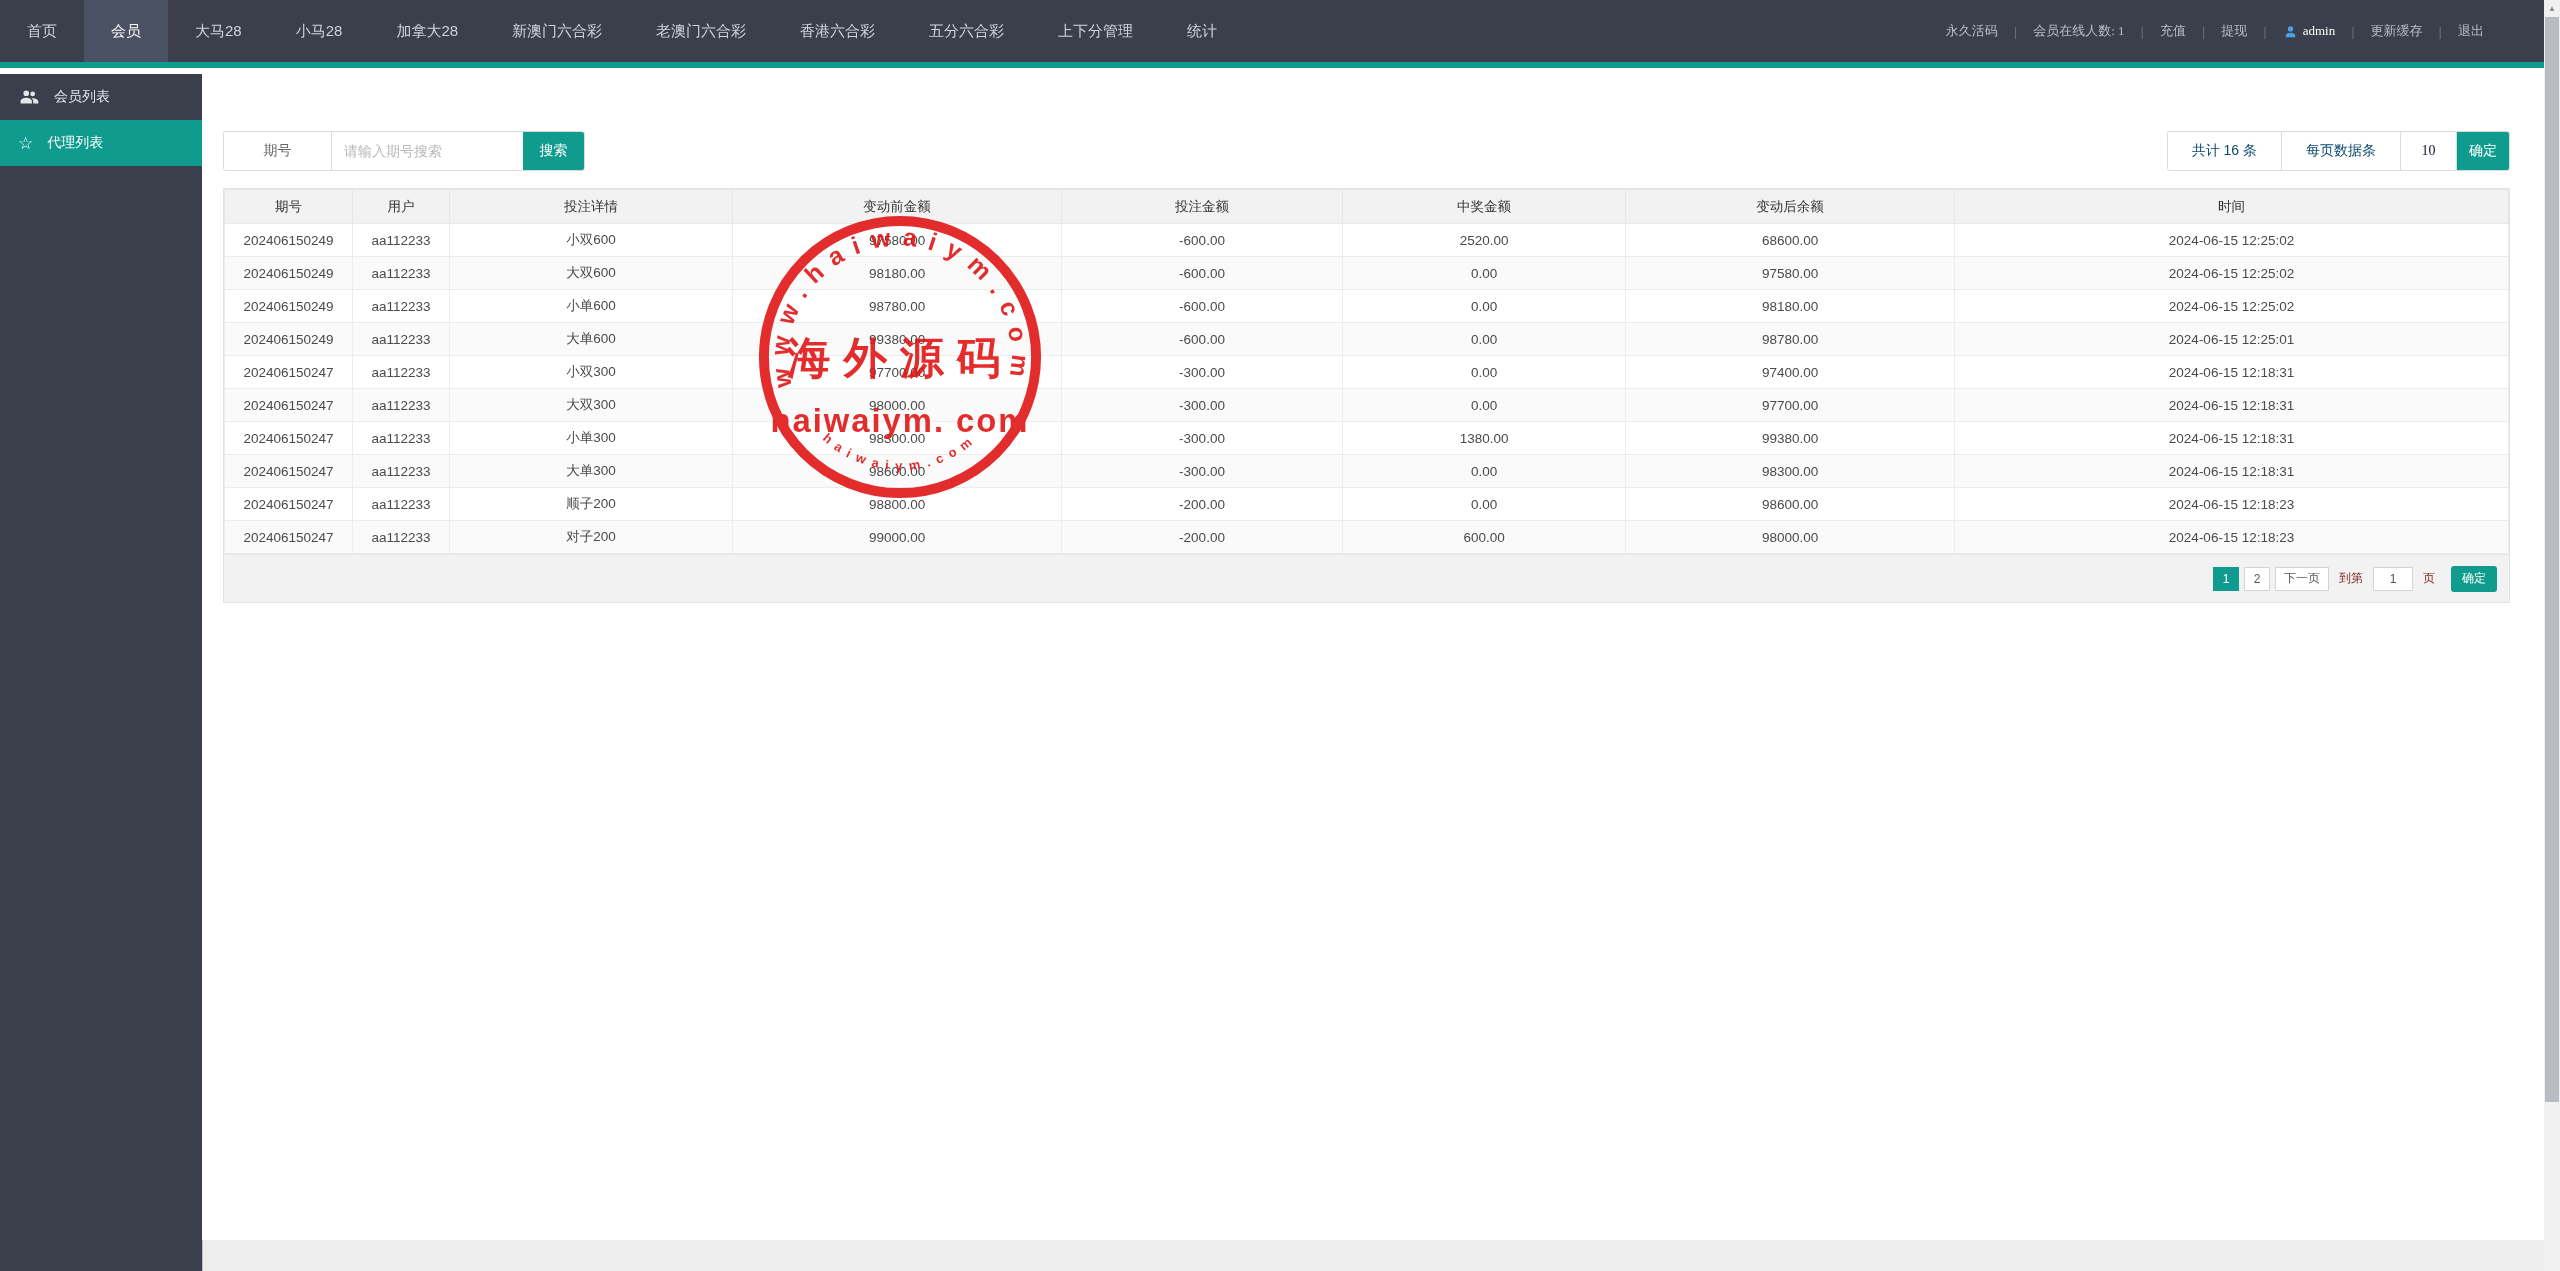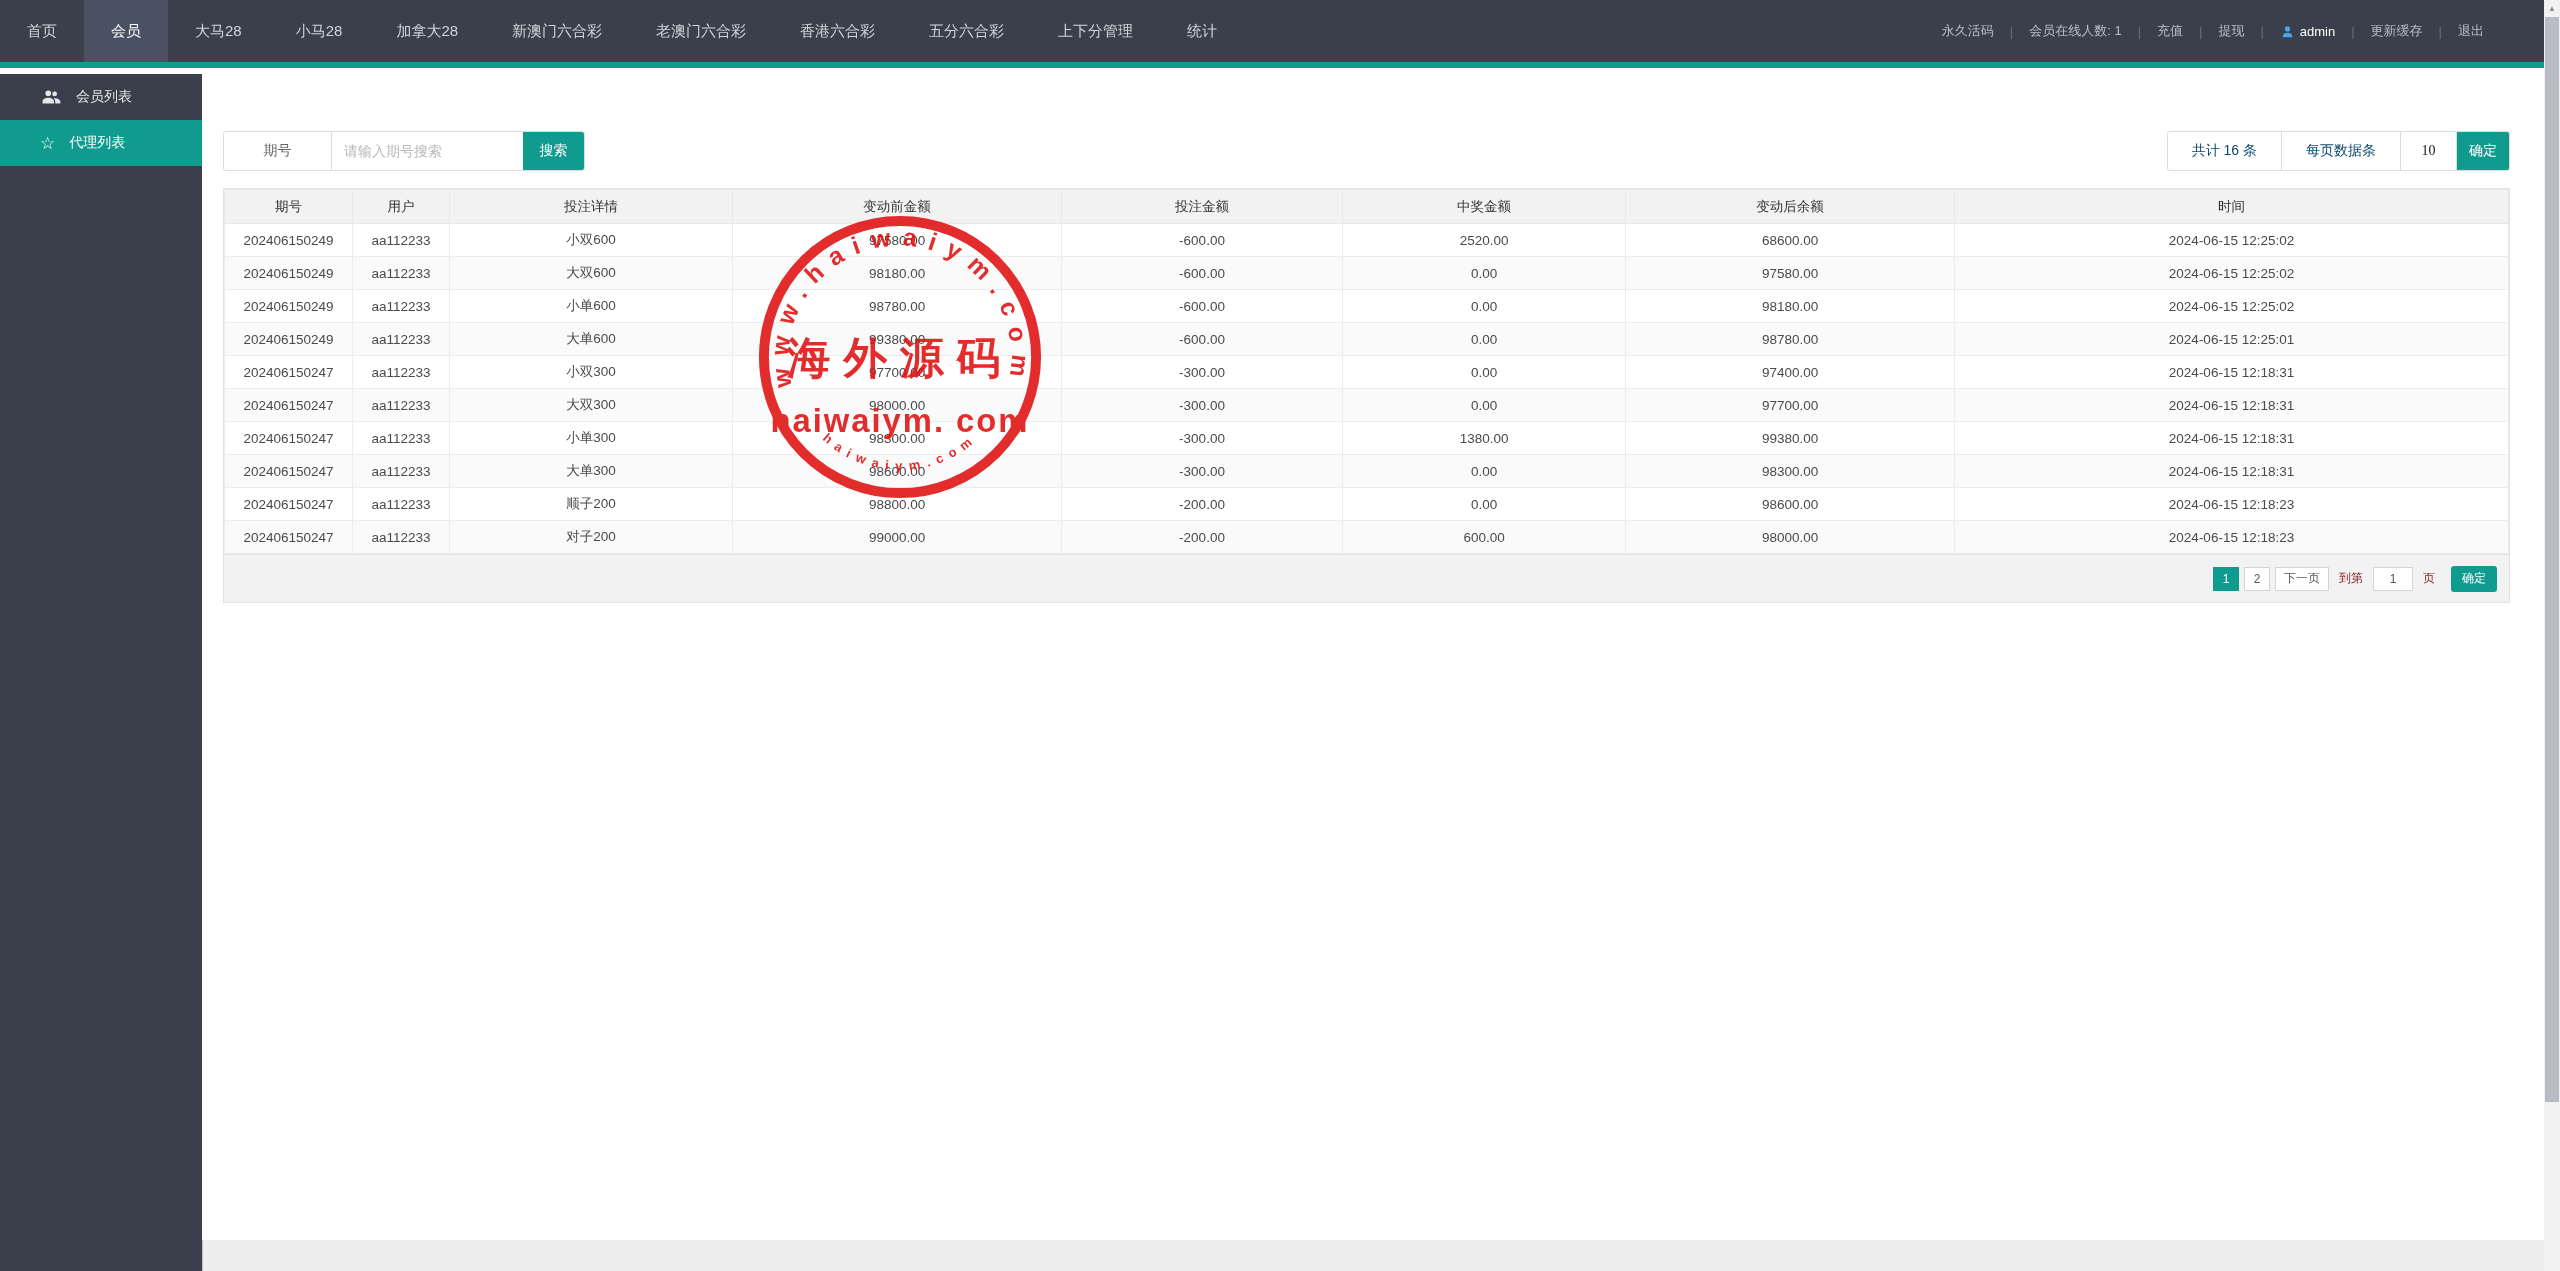--- a/index.html
+++ b/index.html
@@ -10,29 +10,29 @@
   
   #topbar { position:absolute; left:0; top:0; width:2560px; height:68px;
     background:var(--topbar_bg); border-bottom:6px solid var(--accent);
     display:flex; align-items:stretch; z-index:3; }
   #topnav-left { display:flex; align-items:stretch; }
   .nav-item { display:flex; align-items:center; padding:0 27px; color:#cfd3da;
     font-size:15px; cursor:pointer; }
   .nav-item.active { background:var(--nav_active_bg); color:#fff; }
   #topnav-right { margin-left:auto; display:flex; align-items:center;
     padding-right:60px; font-size:13px; color:#b9bec7; }
-  #topnav-right .r-item { padding:0 16px; cursor:pointer; display:flex; align-items:flex-end; gap:5px; }
+  #topnav-right .r-item { padding:0 16px; cursor:pointer; display:flex; align-items:flex-end; gap:5px;font-family:Liberation Serif, serif; }
   #topnav-right .sep { color:#686f7c; }
   .user-ic { width:15px; height:15px; fill:#4aa3e8; }
 
   
   #sidebar { position:absolute; left:0; top:74px; width:202px; height:1197px;
     background:var(--topbar_bg); z-index:2; }
   .side-item { height:46px; display:flex; align-items:center; gap:14px;
-    padding-left:40px; color:#e3e5e9; font-size:14px; cursor:pointer; }
+    padding-left:18px; color:#e3e5e9; font-size:14px; cursor:pointer; }
   .side-item.active { background:var(--accent); color:#fff; }
   .side-item svg { width:22px; height:22px; fill:#e3e5e9; }
   .side-item .star { font-size:17px; line-height:1; }
 
   
   #content { position:absolute; left:202px; top:74px; width:2358px; height:1197px; background:#fff; }
 
   .toolbar-left { position:absolute; left:21px; top:57px; height:40px; display:flex;
     border:1px solid #dcdcdc; border-radius:3px; background:#fff; }
   .tl-label { width:108px; display:flex; align-items:center; justify-content:center;

